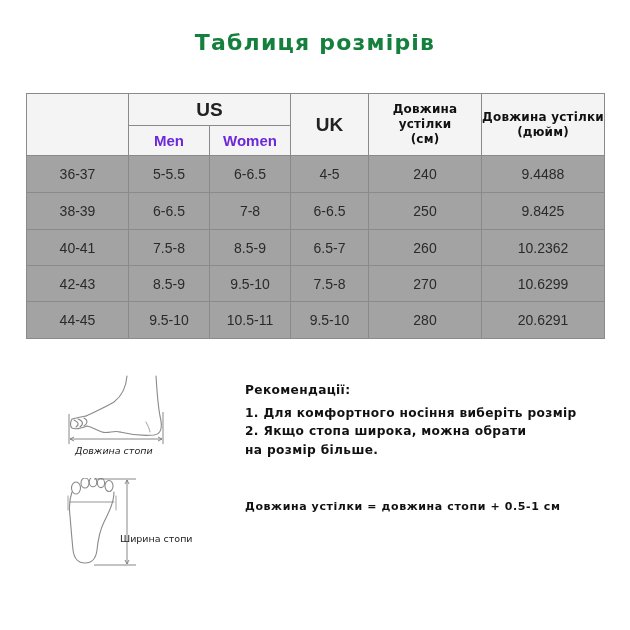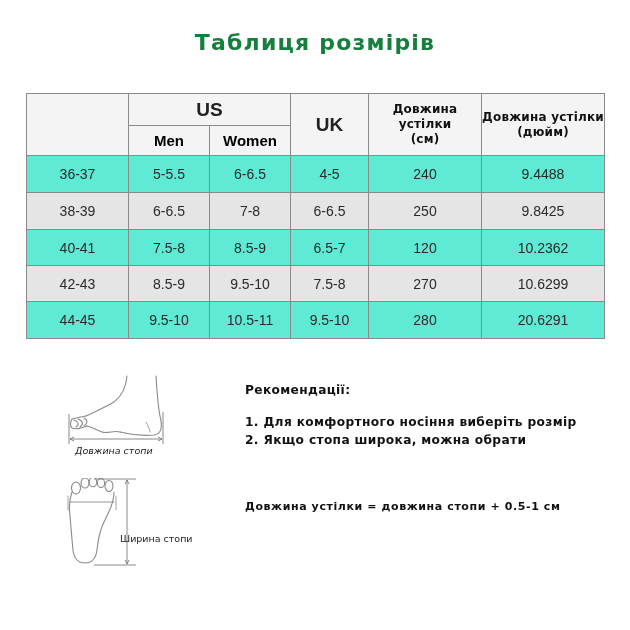--- a/index.html
+++ b/index.html
@@ -50,32 +50,32 @@
       background: #f4f4f5;
     }
     .size-table thead th.big {
       font-size: 19px;
       font-weight: 600;
       color: #222;
     }
     .size-table thead th.sub {
       font-size: 15px;
       font-weight: 600;
-      color: #000000;
+      color: #6d28d9;
     }
     .size-table thead th.small-head {
       font-family: "DejaVu Sans", sans-serif;
       font-size: 12px;
       font-weight: bold;
       line-height: 15px;
       color: #111;
       letter-spacing: 0.2px;
     }
-    .size-table tbody tr.odd td { background: #5eead4; }
-    .size-table tbody tr.even td { background: #e5e5e5; margin-left: 37px; }
+    .size-table tbody tr.odd td { background: #a3a3a3; }
+    .size-table tbody tr.even td { background: #a3a3a3; margin-left: 37px; }
     .size-table tbody td { height: 36px; }
     .size-table tbody tr:nth-child(3) td,
     .size-table tbody tr:nth-child(4) td { height: 35px; }
 
     
     .diagram {
       position: absolute;
     }
     .diagram svg { display: block; }
     .diag-label {
@@ -91,21 +91,21 @@
       position: absolute;
       left: 245px;
       top: 381px;
       font-family: "DejaVu Sans", sans-serif;
       font-weight: bold;
       font-size: 12.2px;
       color: #111;
       line-height: 18.5px;
       letter-spacing: 0.35px;
     }
-    .recs .rec-title { margin-bottom: 13px; }
+    .recs .rec-title { margin-bottom: 4px; }
     .formula {
       position: absolute;
       left: 245px;
       top: 500px;
       font-family: "DejaVu Sans", sans-serif;
       font-weight: bold;
       font-size: 11px;
       color: #111;
       letter-spacing: 0.6px;
       white-space: nowrap;
@@ -159,21 +159,21 @@
       <td>7-8</td>
       <td>6-6.5</td>
       <td>250</td>
       <td>9.8425</td>
     </tr>
     <tr class="odd">
       <td>40-41</td>
       <td>7.5-8</td>
       <td>8.5-9</td>
       <td>6.5-7</td>
-      <td>120</td>
+      <td>260</td>
       <td>10.2362</td>
     </tr>
     <tr class="even">
       <td>42-43</td>
       <td>8.5-9</td>
       <td>9.5-10</td>
       <td>7.5-8</td>
       <td>270</td>
       <td>10.6299</td>
     </tr>
@@ -242,15 +242,16 @@
       <path d="M63 86 l-2 -4 M63 86 l2 -4"></path>
     </g>
   </svg>
 </div>
 <div class="diag-label" style="left:120px; top:513px;margin-top:20px;">Ширина стопи</div>
 
 <div class="recs">
   <div class="rec-title">Рекомендації:</div>
   <div>1. Для комфортного носіння виберіть розмір</div>
   <div>2. Якщо стопа широка, можна обрати</div>
+  <div>на розмір більше.</div>
 </div>
 
 <div class="formula">Довжина устілки = довжина стопи + 0.5-1 см</div>
 
 </body></html>

